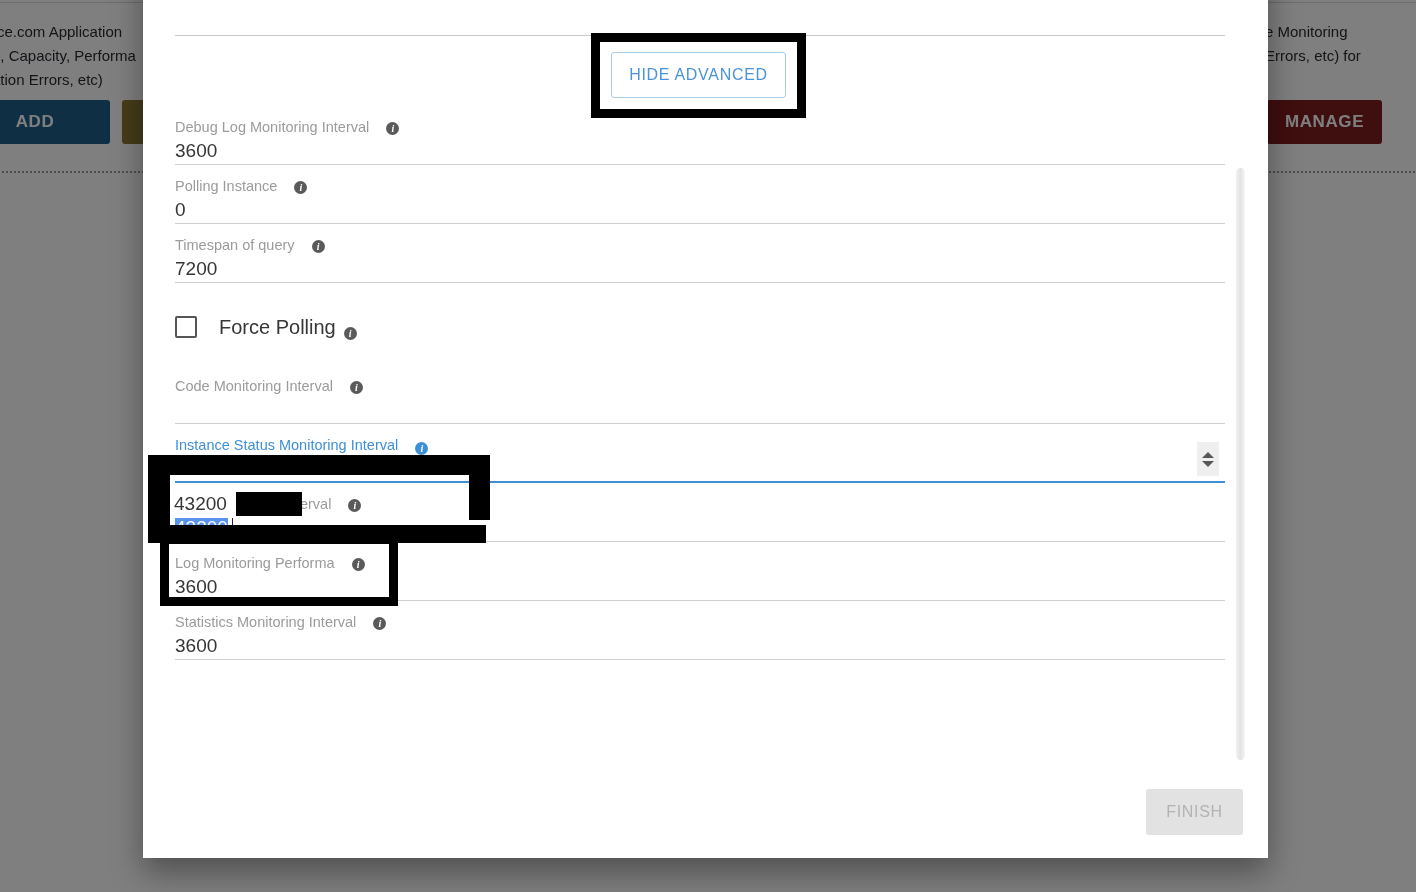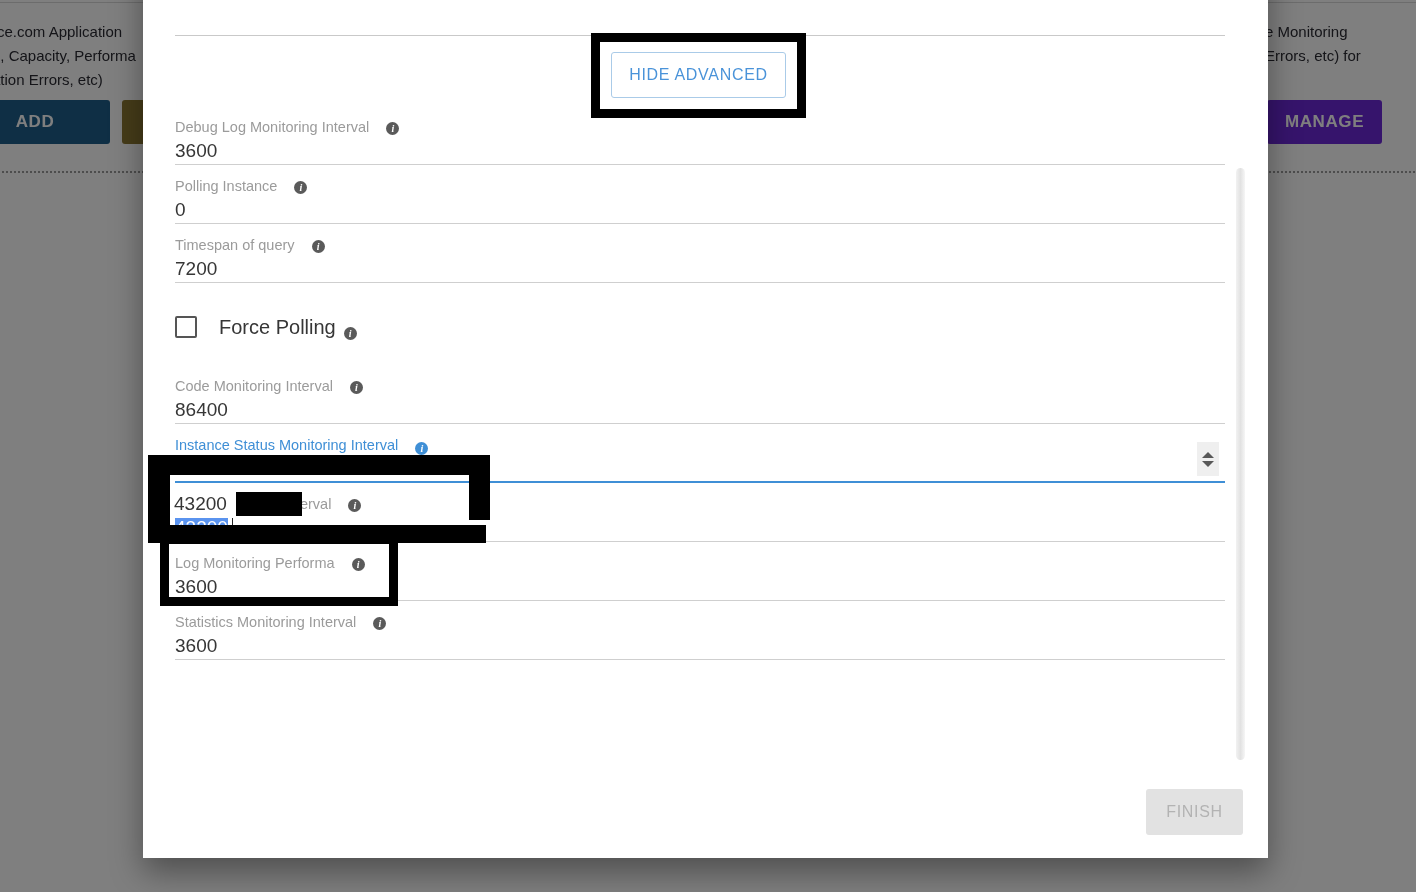--- a/index.html
+++ b/index.html
@@ -295,21 +295,21 @@
 
   <div class="bg-btn" style="left:-40px; top:100px; width:150px; background:#1f5f8b;">ADD</div>
 
   <div class="bg-btn" style="left:122px; top:100px; width:90px; background:#8d7832;"></div>
 
   <div class="bg-card" style="left:1265px; top:-40px; width:220px; height:210px;"></div>
 
   <div class="bg-text" style="left:1265px; top:20px; width:220px;">e Monitoring
 Errors, etc) for</div>
 
-  <div class="bg-btn" style="left:1267px; top:100px; width:115px; background:#6d28d9;">MANAGE</div>
+  <div class="bg-btn" style="left:1267px; top:100px; width:115px; background:#7f1d1d;">MANAGE</div>
 
   <div class="bg-divider-solid" style="left:-10px; top:2px; width:250px;"></div>
   <div class="bg-divider-solid" style="left:1265px; top:2px; width:230px;"></div>
 
   <div class="bg-divider-dashed" style="left:-10px; top:171px; width:250px;"></div>
   <div class="bg-divider-dashed" style="left:1265px; top:171px; width:230px;"></div>
 </div>
 
 <div id="scrim"></div>
 
@@ -353,21 +353,20 @@
         <span>Force Polling</span>
         <span class="info-icon">i</span>
       </div>
     </div>
 
     <div class="field">
       <div class="field-label">
         <span>Code Monitoring Interval</span>
         <span class="info-icon">i</span>
       </div>
-      <div class="field-value">86400</div>
     </div>
 
     <div class="field focused-field">
       <div class="field-label focused">
         <span>Instance Status Monitoring Interval</span>
         <span class="info-icon blue">i</span>
       </div>
       <div class="field-value">43200</div>
       <div class="spinner">
         <div class="tri-up"></div>

